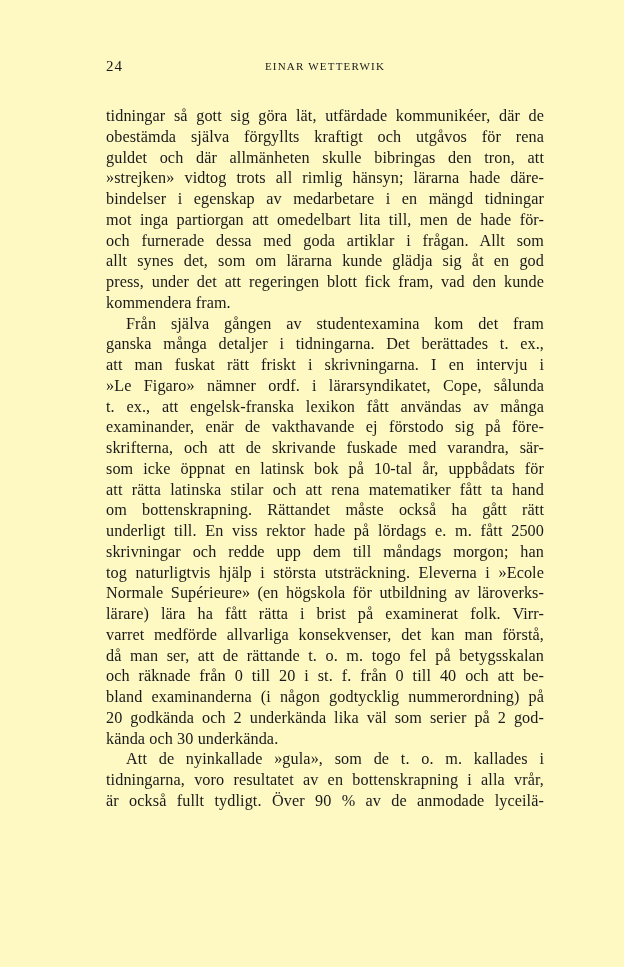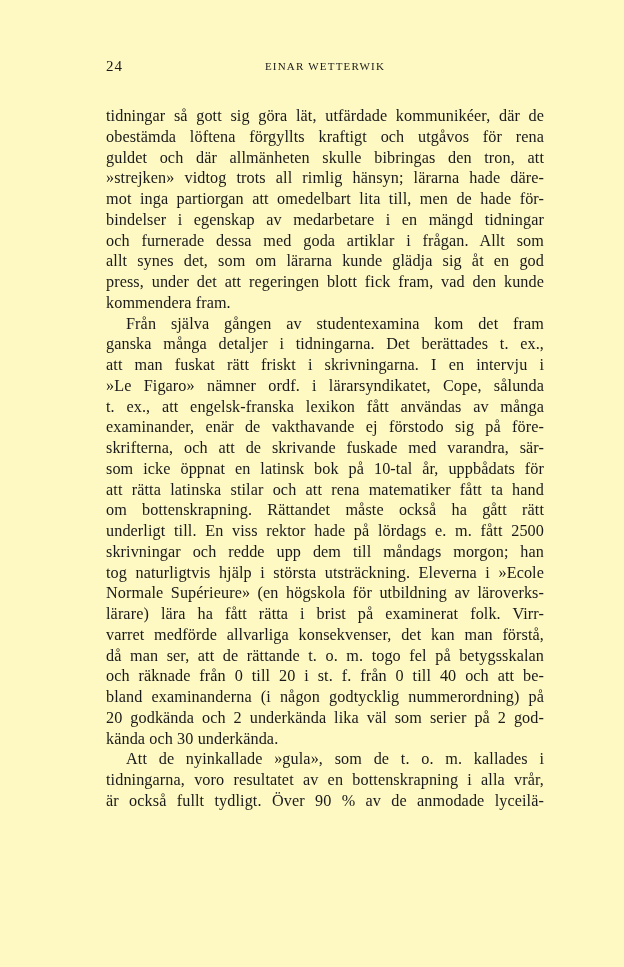--- a/index.html
+++ b/index.html
@@ -73,25 +73,25 @@
 <body>
 
 <div class="page">
   <div class="running-head">
     <span class="page-number">24</span>
     <div class="running-title">EINAR WETTERWIK</div>
   </div>
 
   <div class="body-text" id="body-text">
       <span class="line">tidningar så gott sig göra lät, utfärdade kommunikéer, där de</span>
-      <span class="line">obestämda löftena förgyllts kraftigt och utgåvos för rena</span>
+      <span class="line">obestämda själva förgyllts kraftigt och utgåvos för rena</span>
       <span class="line">guldet och där allmänheten skulle bibringas den tron, att</span>
       <span class="line">»strejken» vidtog trots all rimlig hänsyn; lärarna hade däre-</span>
+      <span class="line">bindelser i egenskap av medarbetare i en mängd tidningar</span>
       <span class="line">mot inga partiorgan att omedelbart lita till, men de hade för-</span>
-      <span class="line">bindelser i egenskap av medarbetare i en mängd tidningar</span>
       <span class="line">och furnerade dessa med goda artiklar i frågan.  Allt som</span>
       <span class="line">allt synes det, som om lärarna kunde glädja sig åt en god</span>
       <span class="line">press, under det att regeringen blott fick fram, vad den kunde</span>
       <span class="line last">kommendera fram.</span>
       <span class="line indent">Från själva gången av studentexamina kom det fram</span>
       <span class="line">ganska många detaljer i tidningarna.  Det berättades t. ex.,</span>
       <span class="line">att man fuskat rätt friskt i skrivningarna.  I en intervju i</span>
       <span class="line">»Le Figaro» nämner ordf. i lärarsyndikatet, Cope, sålunda</span>
       <span class="line">t. ex., att engelsk-franska lexikon fått användas av många</span>
       <span class="line">examinander, enär de vakthavande ej förstodo sig på före-</span>

